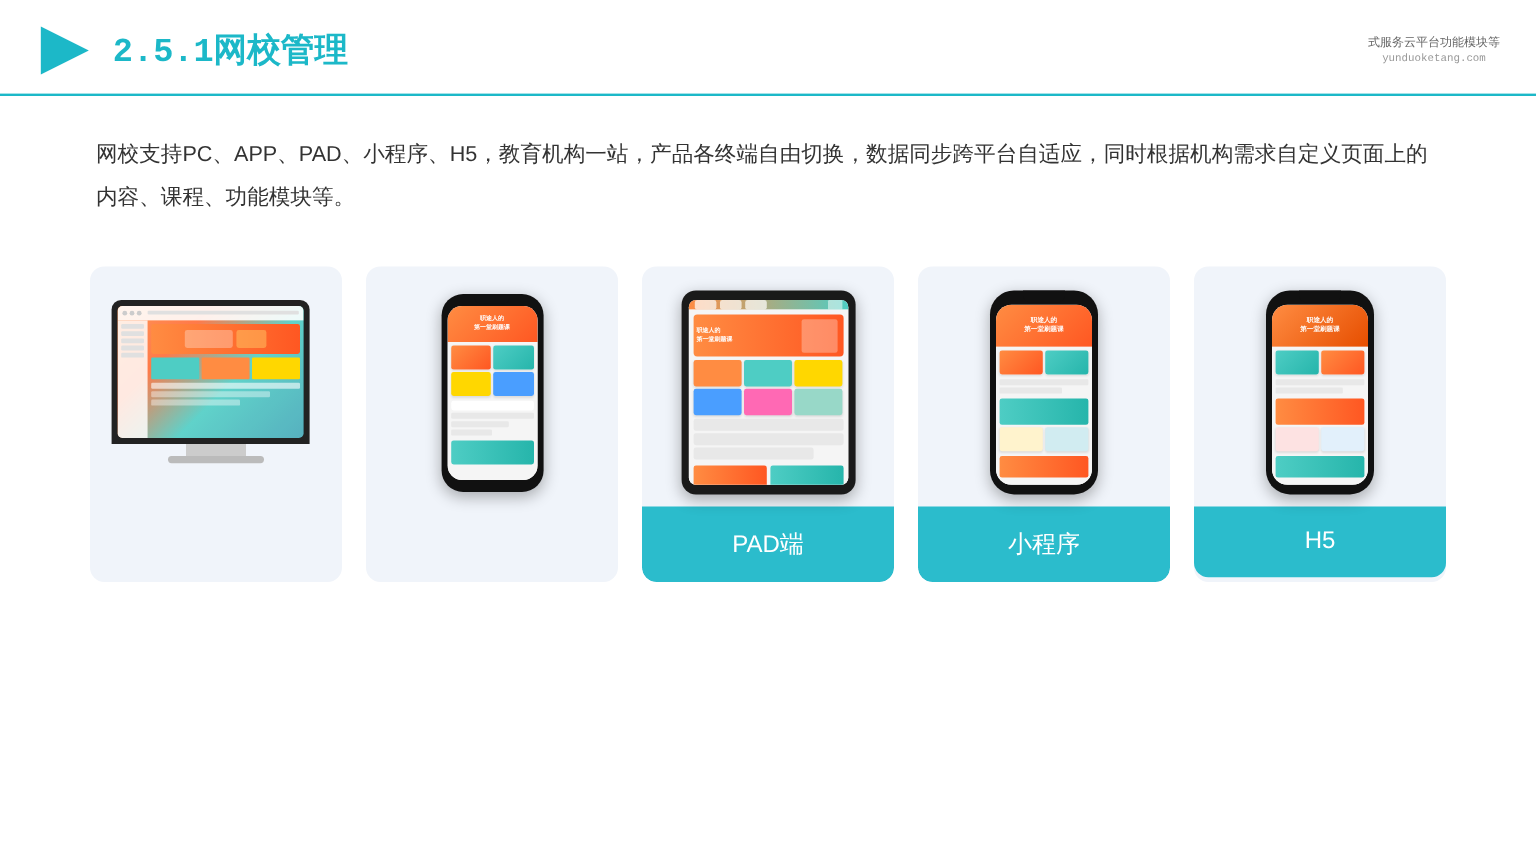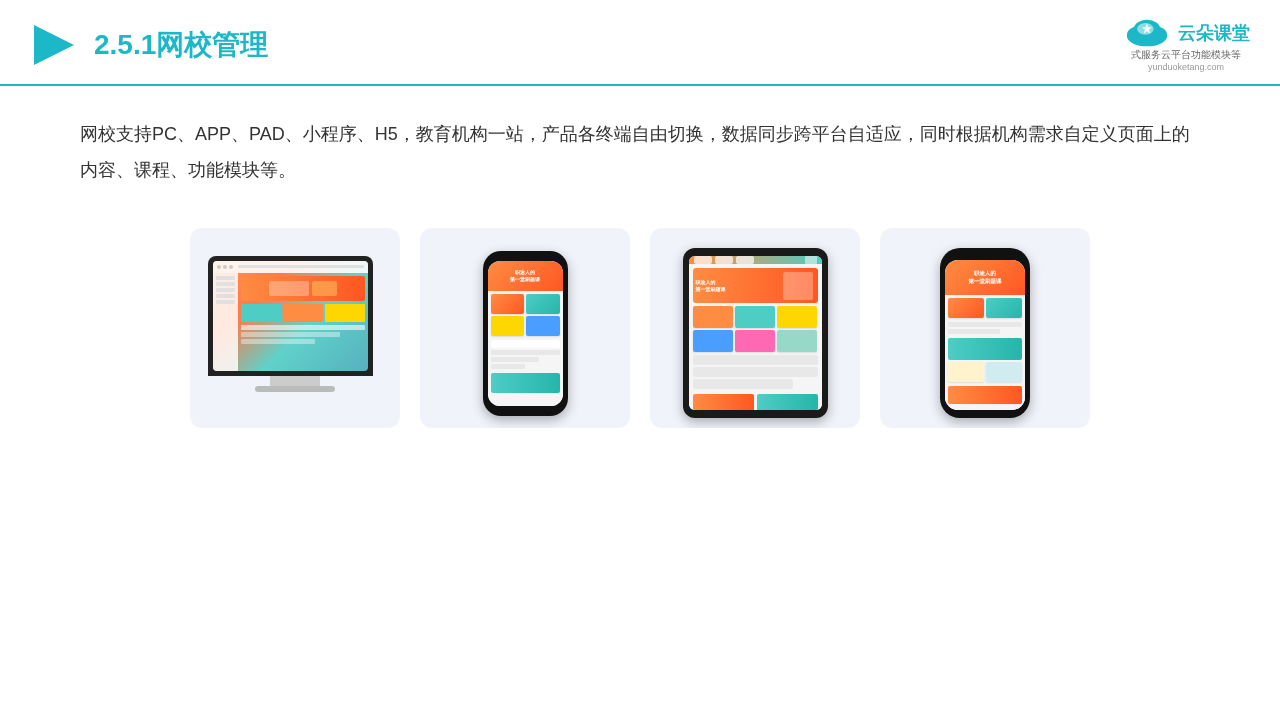--- a/index.html
+++ b/index.html
@@ -12,20 +12,21 @@
       position: relative;
     }
 
     
     .header {
       display: flex;
       align-items: center;
       justify-content: space-between;
       padding: 18px 30px 12px 30px;
       border-bottom: 2px solid #1cb8c8;
+      font-family: Liberation Mono, monospace;
     }
     .header-left {
       display: flex;
       align-items: center;
       gap: 16px;
     }
     .play-icon {
       width: 48px;
       height: 48px;
     }
@@ -395,33 +396,20 @@
 
     <svg class="play-icon" viewBox="0 0 48 48">
       <polygon points="4,4 44,24 4,44" fill="#1cb8c8"></polygon>
     </svg>
     <h1 class="header-title">
       <span>2.5.1</span><span>网校管理</span>
     </h1>
   </div>
 
   <div class="logo-area">
-    <div class="logo-cloud">
-      <svg class="cloud-icon-svg" viewBox="0 0 60 36">
-        <ellipse cx="30" cy="22" rx="24" ry="12" fill="#1cb8c8"></ellipse>
-        <ellipse cx="20" cy="20" rx="14" ry="10" fill="#1cb8c8"></ellipse>
-        <ellipse cx="40" cy="20" rx="14" ry="10" fill="#1cb8c8"></ellipse>
-        <ellipse cx="30" cy="14" rx="16" ry="12" fill="#1cb8c8"></ellipse>
-
-        <ellipse cx="28" cy="13" rx="10" ry="7" fill="white" opacity="0.5"></ellipse>
-
-        <polygon points="30,6 31.5,11 36,11 32.5,14 34,19 30,16 26,19 27.5,14 24,11 28.5,11" fill="white" opacity="0.9"></polygon>
-      </svg>
-      <span class="logo-text-cn">云朵课堂</span>
-    </div>
     <div class="logo-sub">
       <span>式服务云平台</span><span>功能模块等</span>
     </div>
     <div class="logo-url">yunduoketang.com</div>
   </div>
 </div>
 
 <div class="description">
   <p>网校支持PC、APP、PAD、小程序、H5，教育机构一站，产品各终端自由切换，数据同步跨平台自适应，同时根据机构需求自定义页面上的内容、课程、功能模块等。</p>
 </div>
@@ -536,20 +524,21 @@
               <div class="tablet-list-item" style="width:80%;"></div>
             </div>
             <div style="display:flex;gap:3px;margin-top:2px;">
               <div style="flex:1;height:20px;background:linear-gradient(90deg,#ff8c42,#ff5722);border-radius:2px;"></div>
               <div style="flex:1;height:20px;background:linear-gradient(90deg,#4ecdc4,#26b5ab);border-radius:2px;"></div>
             </div>
           </div>
         </div>
       </div>
     </div>
+    <div class="card-label">PAD端</div>
   </div>
 
   <div class="card">
     <div class="card-image-area">
       <div class="phone-tall">
         <div class="phone-notch"></div>
         <div class="phone-screen">
           <div class="phone-screen-header" style="height:35px;">
             <div class="phone-header-text" style="font-size:5.5px;">职途人的<br>第一堂刷题课</div>
           </div>
@@ -563,16 +552,44 @@
             <div style="height:22px;background:linear-gradient(90deg,#4ecdc4,#26b5ab);border-radius:2px;margin-top:2px;"></div>
             <div class="phone-row">
               <div class="phone-item" style="background:#fff3cd;"></div>
               <div class="phone-item" style="background:#d1ecf1;"></div>
             </div>
             <div style="height:18px;background:linear-gradient(90deg,#ff8c42,#ff5722);border-radius:2px;margin-top:2px;"></div>
           </div>
         </div>
       </div>
     </div>
-  </div>
-
+    <div class="card-label">小程序</div>
+  </div>
+
+  <div class="card">
+    <div class="card-image-area">
+      <div class="phone-tall">
+        <div class="phone-notch"></div>
+        <div class="phone-screen">
+          <div class="phone-screen-header" style="height:35px;background:linear-gradient(135deg,#ff8c42,#e64e00);">
+            <div class="phone-header-text" style="font-size:5.5px;">职途人的<br>第一堂刷题课</div>
+          </div>
+          <div class="phone-content">
+            <div class="phone-row">
+              <div class="phone-item phone-item-teal"></div>
+              <div class="phone-item phone-item-orange"></div>
+            </div>
+            <div style="height:5px;background:#e8e8e8;border-radius:1px;margin-top:2px;"></div>
+            <div style="height:5px;background:#e8e8e8;border-radius:1px;width:75%;"></div>
+            <div style="height:22px;background:linear-gradient(90deg,#ff8c42,#ff5722);border-radius:2px;margin-top:2px;"></div>
+            <div class="phone-row">
+              <div class="phone-item" style="background:#fde2e2;"></div>
+              <div class="phone-item" style="background:#e2f0fb;"></div>
+            </div>
+            <div style="height:18px;background:linear-gradient(90deg,#4ecdc4,#26b5ab);border-radius:2px;margin-top:2px;"></div>
+          </div>
+        </div>
+      </div>
+    </div>
+    <div class="card-label">H5</div>
+  </div>
 
 </div>
 
 </body></html>

